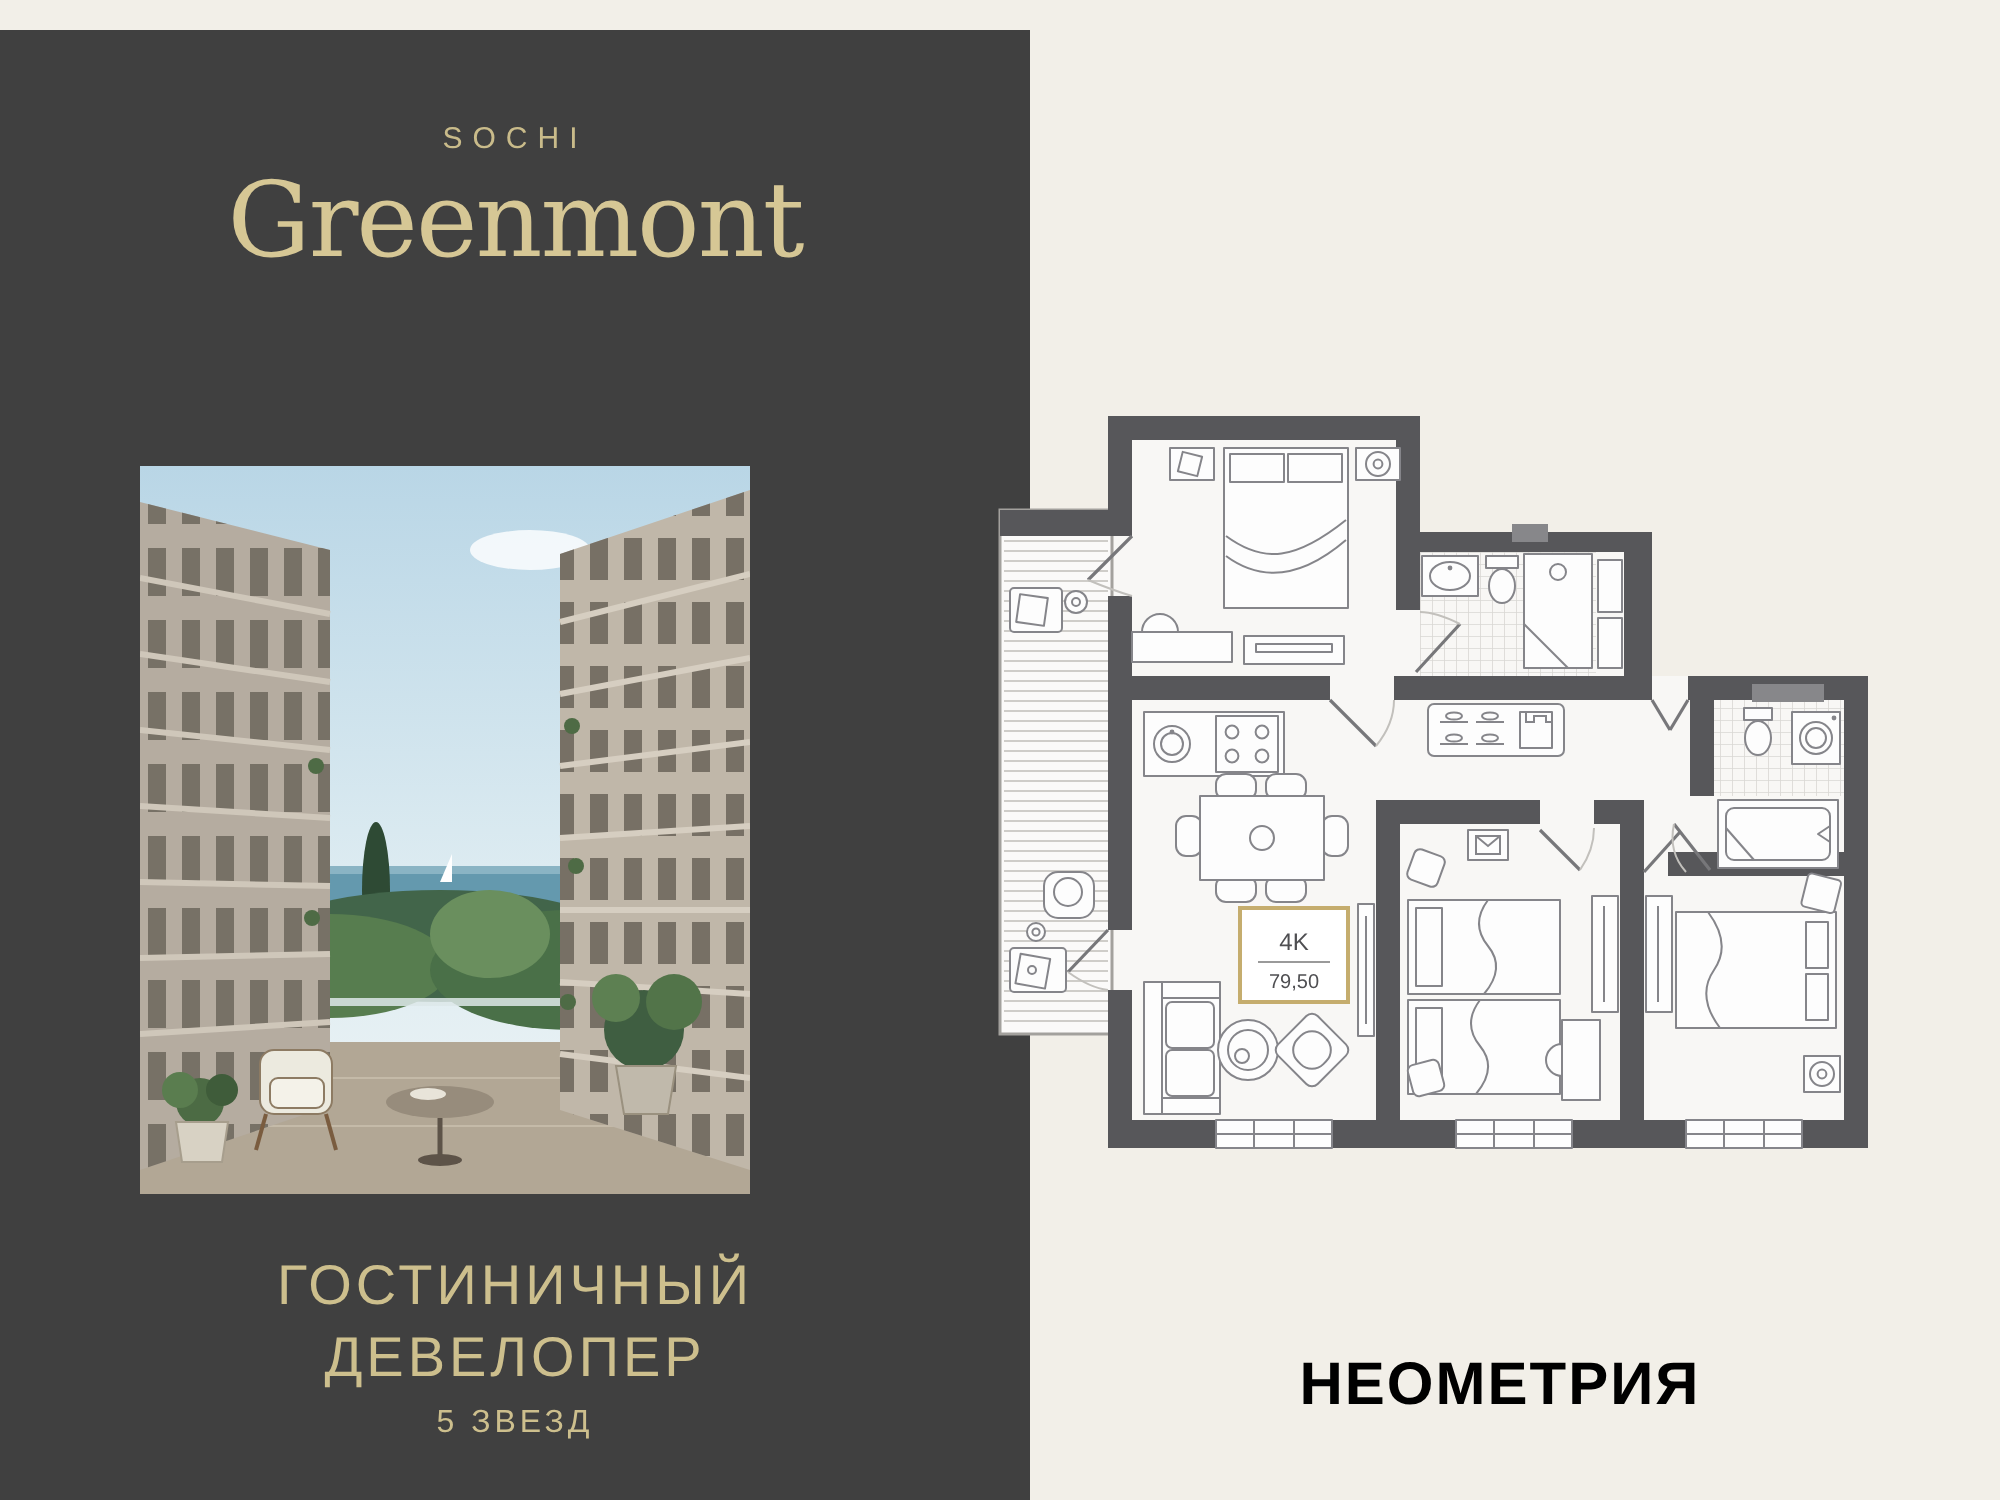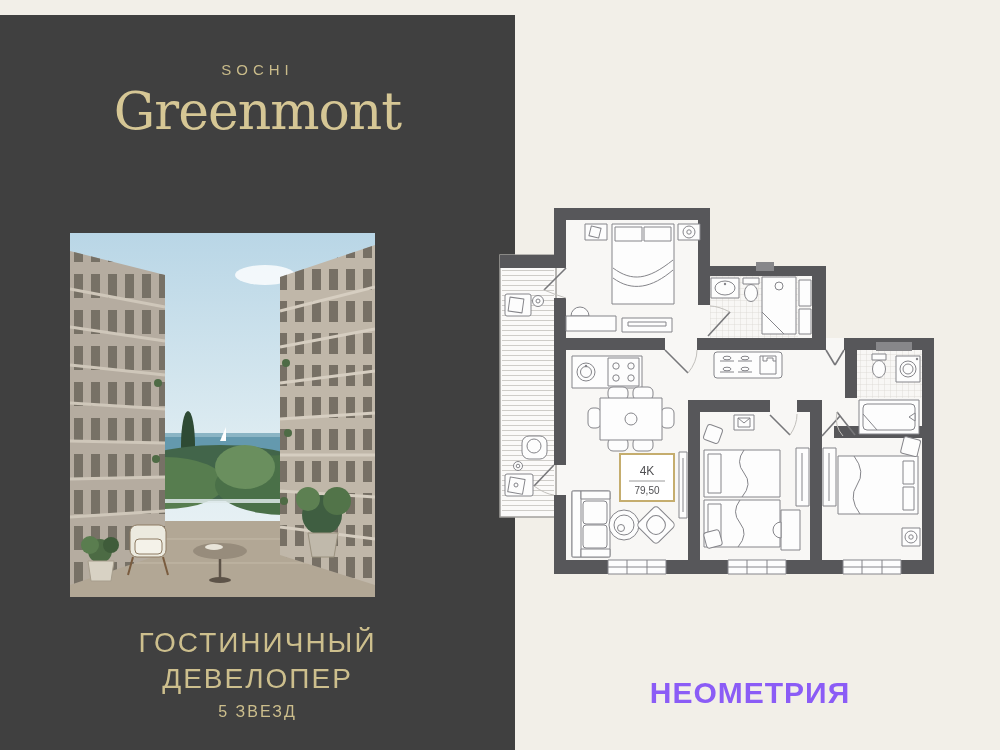--- a/index.html
+++ b/index.html
@@ -18,21 +18,21 @@
            font-size:15px;letter-spacing:3.5px;color:#c9bb8a;}
   .photo{position:absolute;left:70px;top:218px;width:305px;height:364px;}
   .complex{position:absolute;left:0;top:610px;width:100%;
            font-size:28px;letter-spacing:2px;line-height:36px;color:#cdbf8d;}
   .stars{position:absolute;left:0;top:688px;width:100%;
          font-size:16px;letter-spacing:2px;color:#cdbf8d;}
 
   
   .plan{position:absolute;left:482px;top:198px;width:460px;height:392px;}
   .developer{position:absolute;left:565px;top:676px;width:370px;text-align:center;}
-  .dev-name{font-size:30px;font-weight:bold;letter-spacing:1px;color:#8b5cf6;}
+  .dev-name{font-size:30px;font-weight:bold;letter-spacing:1px;color:#000000;}
   .dev-sub{margin-top:5px;font-size:12px;letter-spacing:3.2px;color:#b3afa7;}
 
   
   .fw{fill:#fdfdfd;stroke:#85858a;stroke-width:1;stroke-linejoin:round;}
   .ln{fill:none;stroke:#85858a;stroke-width:1;}
   .door{stroke:#77777a;stroke-width:1.6;fill:none;}
   .arc{stroke:#c2c0bc;stroke-width:1;fill:none;}
   .lbl{font-family:"Liberation Sans",sans-serif;fill:#4f4f52;}
 </style>
 </head>

